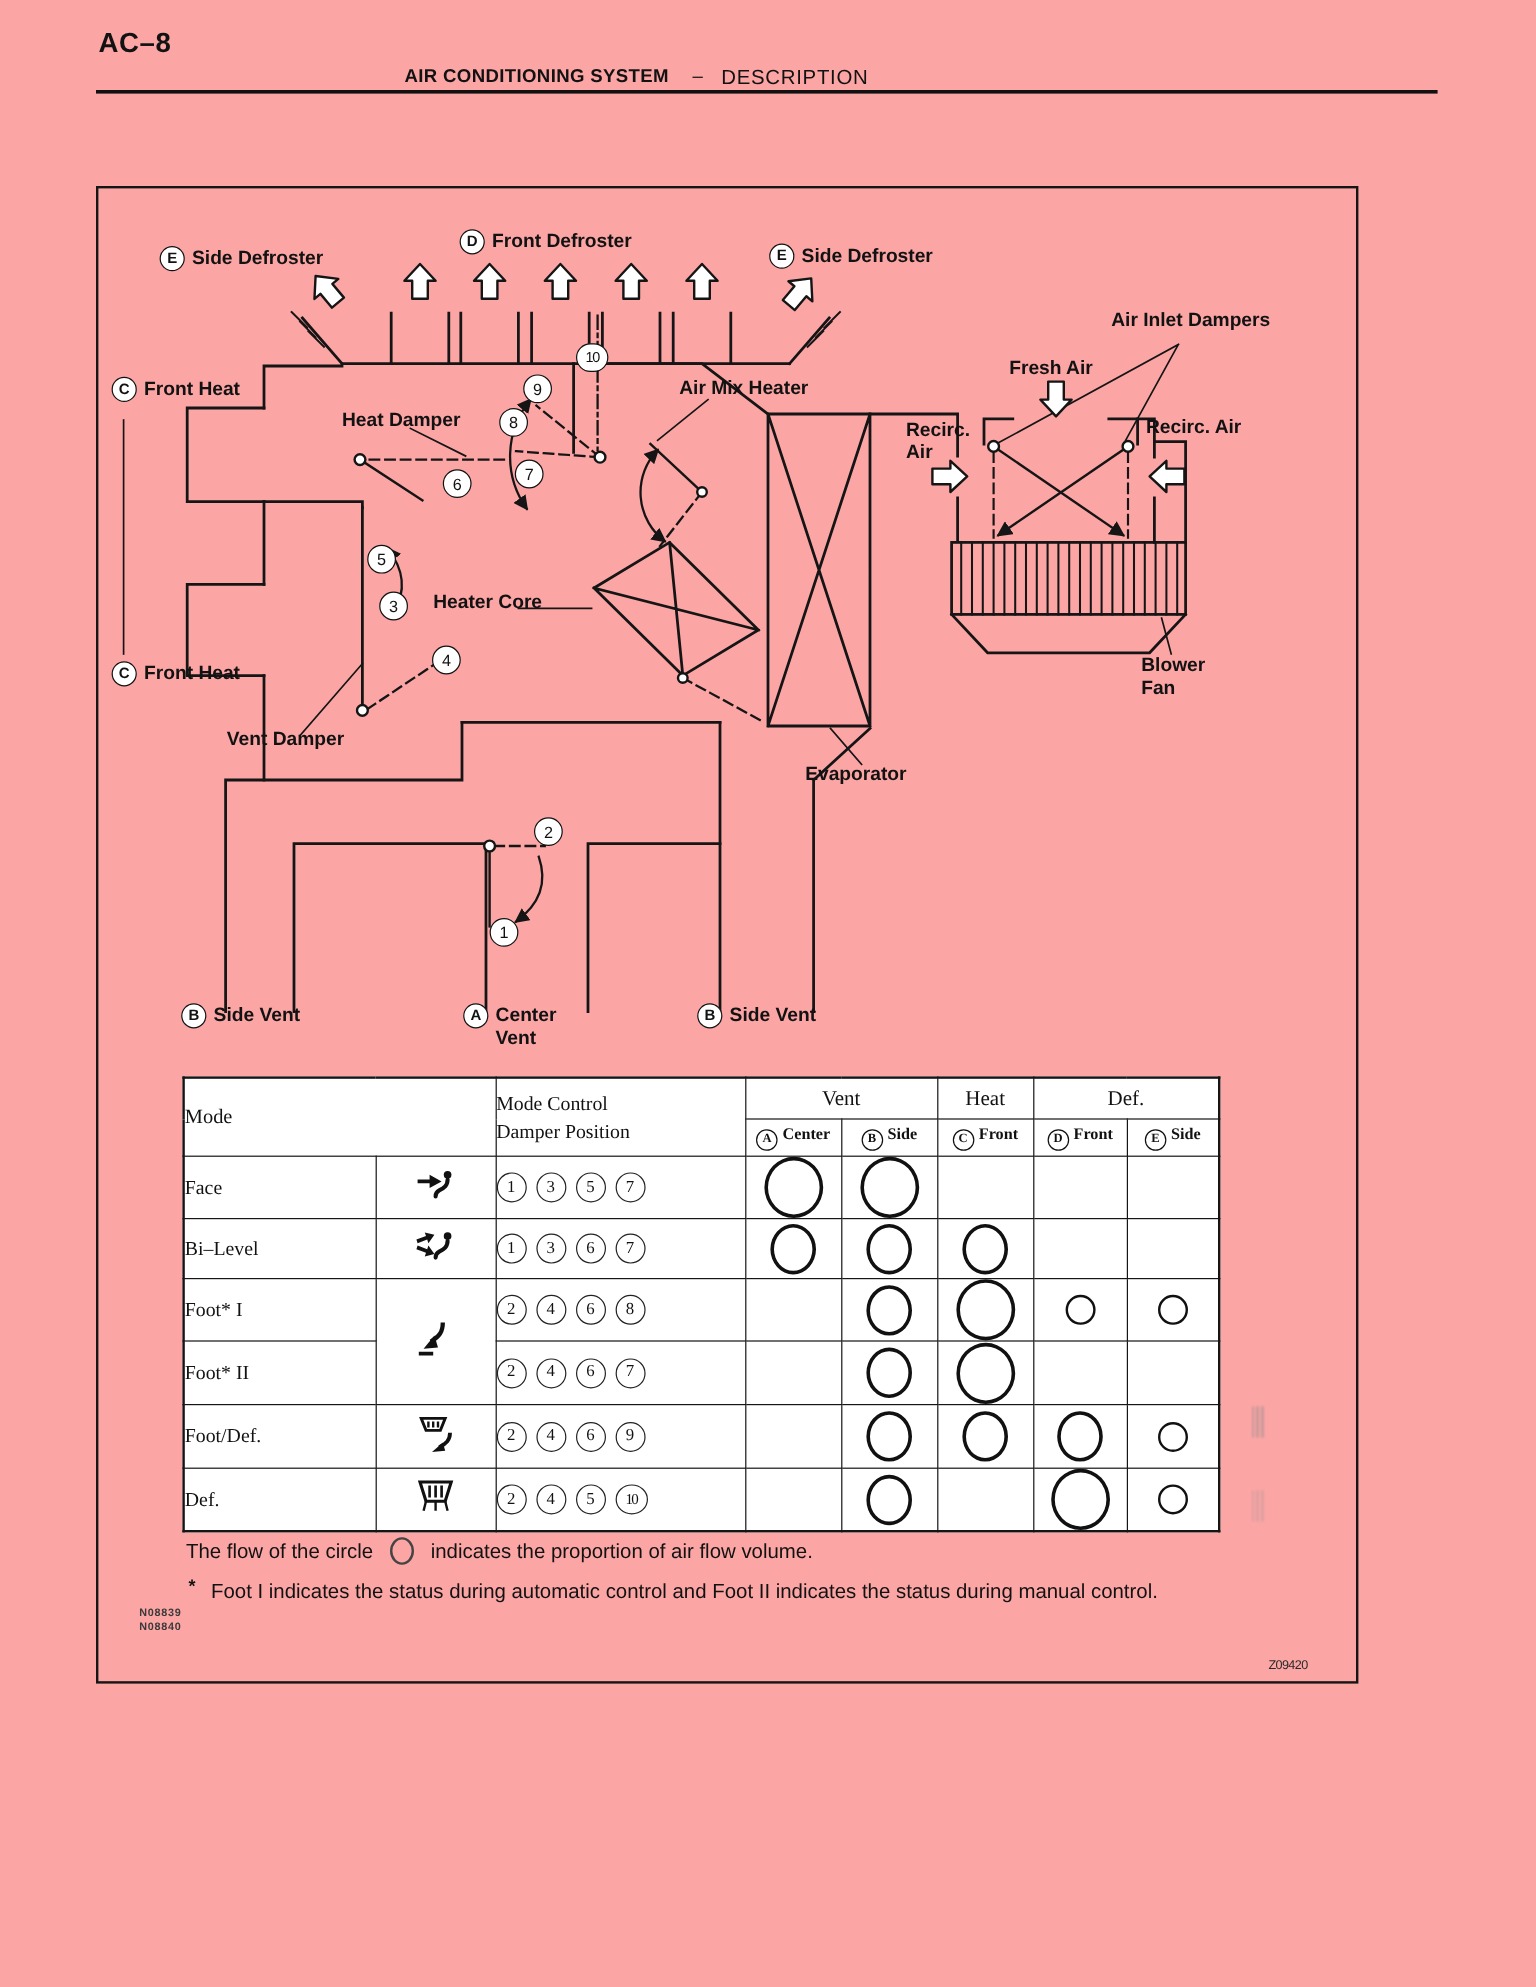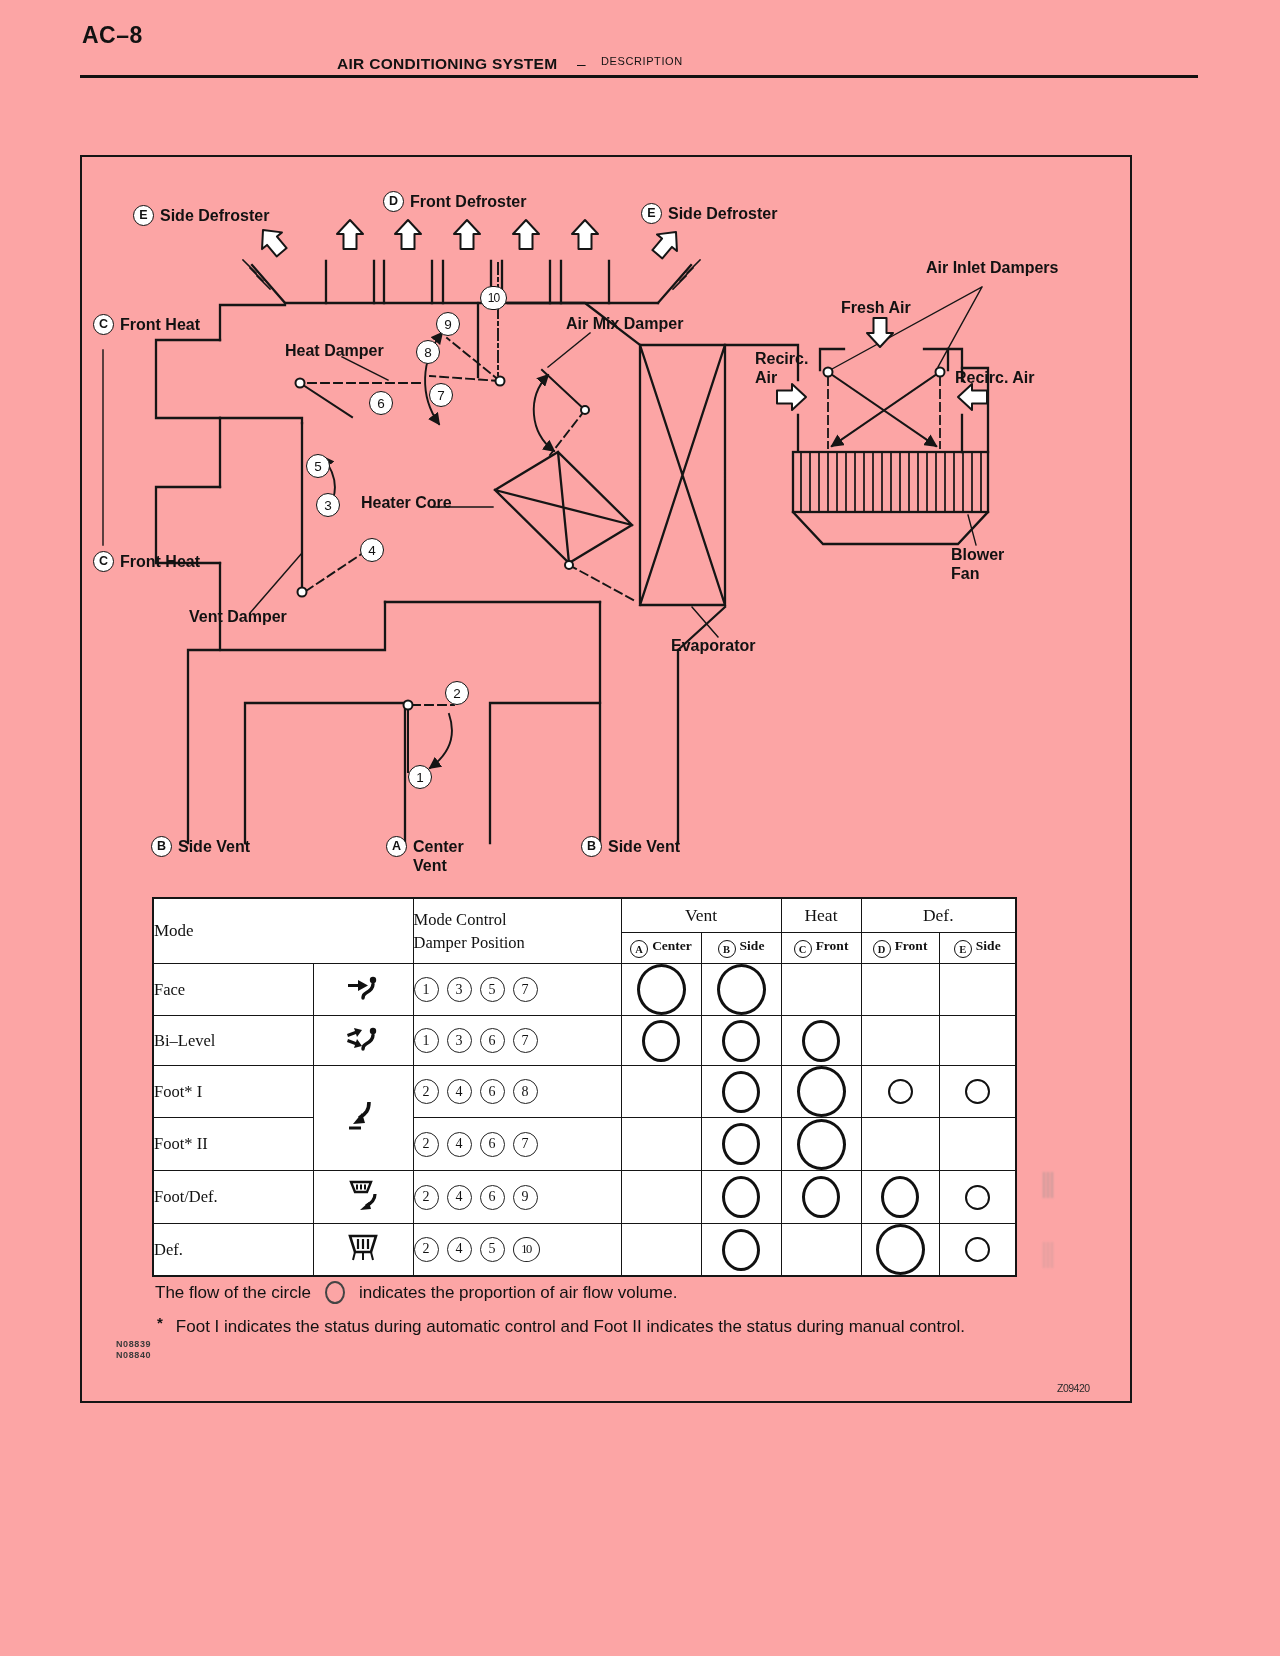--- a/index.html
+++ b/index.html
@@ -1,21 +1,21 @@
 <!DOCTYPE html>
 <html><head>
 <meta charset="utf-8">
 <style>
   html,body{margin:0;padding:0;background:#d8d8d8;}
   .page{position:relative;width:1280px;height:1656px;background:#fca5a5;margin:0 auto;
         font-family:"Liberation Sans",sans-serif;color:#121212;overflow:hidden;}
   .pgnum{position:absolute;left:82px;top:22px;font-size:23px;font-weight:700;letter-spacing:.5px;}
   .rh-section{position:absolute;left:337px;top:55px;font-size:15.5px;font-weight:700;letter-spacing:.3px;}
   .rh-dash{position:absolute;left:577px;top:55px;font-size:15.5px;}
-  .rh-sub{position:absolute;left:601px;top:55px;font-size:11px;letter-spacing:.6px;}
+  .rh-sub{position:absolute;left:601px;top:55px;font-size:17px;letter-spacing:.6px;}
   .head-rule{position:absolute;left:80px;top:75px;width:1118px;height:2.5px;background:#111;}
   .title{position:absolute;left:80px;top:88px;font-size:31px;font-weight:700;letter-spacing:.3px;}
   .frame{position:absolute;left:80px;top:155px;width:1048px;height:1244px;border:2px solid #151515;}
   svg.diagram{position:absolute;left:80px;top:155px;}
   .dlabel{position:absolute;font-size:16px;font-weight:700;white-space:nowrap;display:flex;align-items:flex-start;gap:6px;line-height:1.2;}
   .lbadge{display:inline-flex;width:19px;height:19px;border:1.7px solid #111;border-radius:50%;
           align-items:center;justify-content:center;font-size:12.5px;font-weight:700;flex:none;margin-top:-1px;background:#fff;}
   .dnum{position:absolute;width:22px;height:22px;border:1.8px solid #111;border-radius:50%;font-size:13.5px;
         display:flex;align-items:center;justify-content:center;background:#fff;z-index:3;}
   .dnum.wide{width:25px;border-radius:12px;font-size:12px;letter-spacing:-1px;}
@@ -173,26 +173,26 @@
     <span class="lbadge">E</span>
     <span>Side Defroster</span>
     </div>
   <div class="dlabel" style="left:926px;top:258px">Air Inlet Dampers</div>
   <div class="dlabel" style="left:841px;top:298px">Fresh Air</div>
   <div class="dlabel" style="left:93px;top:315px">
     <span class="lbadge">C</span>
     <span>Front Heat</span>
     </div>
   <div class="dlabel" style="left:285px;top:341px">Heat Damper</div>
-  <div class="dlabel" style="left:566px;top:314px">Air Mix Damper</div>
+  <div class="dlabel" style="left:566px;top:314px">Air Mix Heater</div>
   <div class="dlabel" style="left:755px;top:349px;display:block">
     <div>Recirc.</div>
     <div>Air</div>
     </div>
-  <div class="dlabel" style="left:955px;top:368px">Recirc. Air</div>
+  <div class="dlabel" style="left:955px;top:347px">Recirc. Air</div>
   <div class="dlabel" style="left:361px;top:493px">Heater Core</div>
   <div class="dlabel" style="left:93px;top:552px">
     <span class="lbadge">C</span>
     <span>Front Heat</span>
     </div>
   <div class="dlabel" style="left:951px;top:545px;display:block">
     <div>Blower</div>
     <div>Fan</div>
     </div>
   <div class="dlabel" style="left:189px;top:607px">Vent Damper</div>

